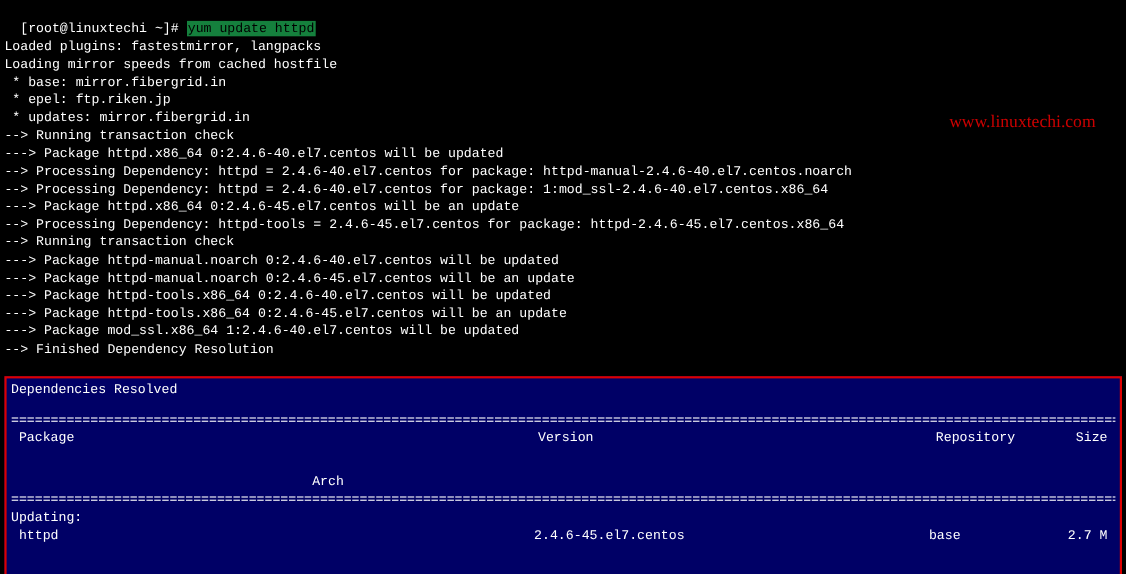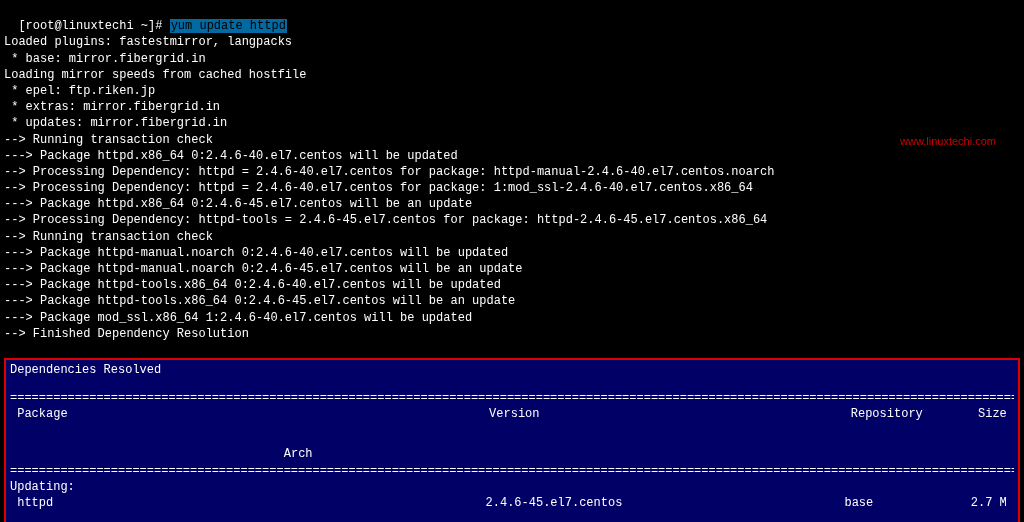--- a/index.html
+++ b/index.html
@@ -11,32 +11,32 @@
       line-height: 1.35;
       width: 1024px;
       height: 522px;
       overflow: hidden;
       padding: 2px 4px;
       position: relative;
     }
     .prompt-line { white-space: pre; }
     .prompt-user { color: #fff; }
     .command-hl {
-      background: #0369a1;
+      background: #15803d;
       color: #000;
       padding: 0 1px;
     }
     .output-line { white-space: pre; color: #ffffff; }
     .watermark {
       position: absolute;
-      top: 134px;
+      top: 100px;
       right: 28px;
       color: #c00;
-      font-size: 11px;
-      font-family: Liberation Sans, sans-serif;
+      font-size: 16px;
+      font-family: Liberation Serif, serif;
     }
     .deps-box {
       border: 2px solid #d00;
       background: #000066;
       color: #fff;
       margin-top: 4px;
       padding: 2px 4px 6px 4px;
     }
     .table-row { display: flex; white-space: pre; gap: 10px; }
     .col-pkg  { width: 270px; white-space: pre; }
@@ -49,24 +49,23 @@
   </style>
 </head>
 <body>
 
 <div class="prompt-line">
   <span class="prompt-user">[root@linuxtechi ~]# </span><span class="command-hl">yum update httpd</span>
 </div>
 
 <div id="pre-out">
     <div class="output-line">Loaded plugins: fastestmirror, langpacks</div>
+    <div class="output-line">Loading mirror speeds from cached hostfile</div>
     <div class="output-line"> * base: mirror.fibergrid.in</div>
-    <div class="output-line">Loading mirror speeds from cached hostfile</div>
     <div class="output-line"> * epel: ftp.riken.jp</div>
-    <div class="output-line"> * extras: mirror.fibergrid.in</div>
     <div class="output-line"> * updates: mirror.fibergrid.in</div>
     <div class="output-line">--&gt; Running transaction check</div>
     <div class="output-line">---&gt; Package httpd.x86_64 0:2.4.6-40.el7.centos will be updated</div>
     <div class="output-line">--&gt; Processing Dependency: httpd = 2.4.6-40.el7.centos for package: httpd-manual-2.4.6-40.el7.centos.noarch</div>
     <div class="output-line">--&gt; Processing Dependency: httpd = 2.4.6-40.el7.centos for package: 1:mod_ssl-2.4.6-40.el7.centos.x86_64</div>
     <div class="output-line">---&gt; Package httpd.x86_64 0:2.4.6-45.el7.centos will be an update</div>
     <div class="output-line">--&gt; Processing Dependency: httpd-tools = 2.4.6-45.el7.centos for package: httpd-2.4.6-45.el7.centos.x86_64</div>
     <div class="output-line">--&gt; Running transaction check</div>
     <div class="output-line">---&gt; Package httpd-manual.noarch 0:2.4.6-40.el7.centos will be updated</div>
     <div class="output-line">---&gt; Package httpd-manual.noarch 0:2.4.6-45.el7.centos will be an update</div>

